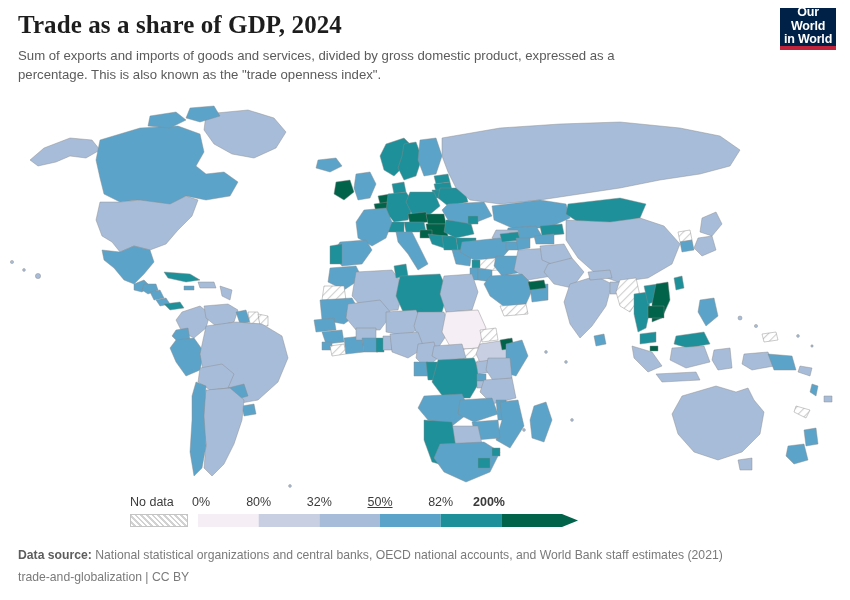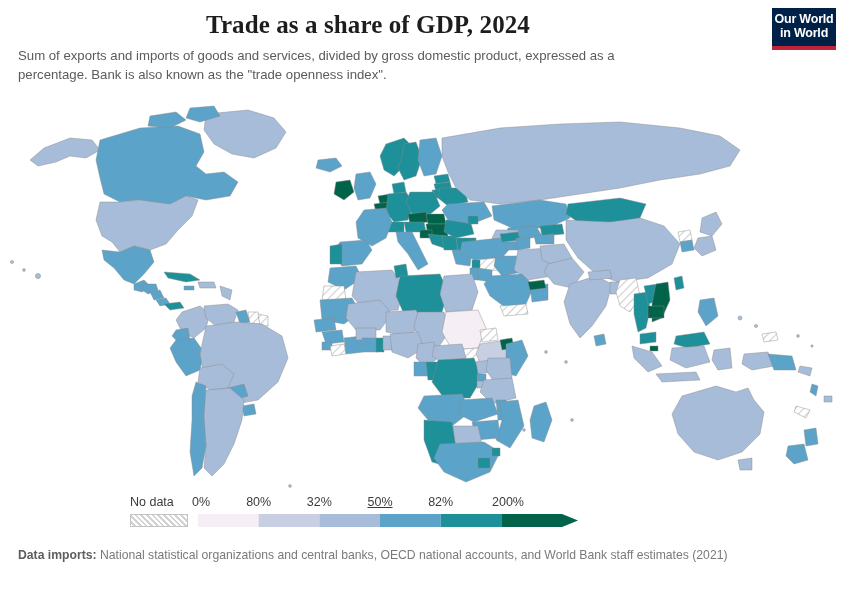--- a/index.html
+++ b/index.html
@@ -24,37 +24,36 @@
     width: 700px;
   }
   #chart-title {
     font-family: "Liberation Serif", serif;
     font-weight: bold;
     font-size: 25px;
     line-height: 30px;
     color: #1d1d1d;
     letter-spacing: 0.1px;
     margin: 0;
-    text-align: center;
   }
   #chart-subtitle {
     font-family: "Liberation Sans", sans-serif;
     font-size: 13.2px;
     line-height: 18.5px;
     color: #5b5b5b;
     margin: 7px 0 0 0;
     max-width: 665px;
   }
 
   
   #owid-logo {
     position: absolute;
     right: 14px;
     top: 8px;
-    width: 64px;
+    width: 56px;
     height: 42px;
     background: #002147;
     box-sizing: border-box;
     border-bottom: 4px solid #c0233a;
     display: flex;
     flex-direction: column;
     align-items: center;
     justify-content: center;
     padding-bottom: 1px;
   }
@@ -156,21 +155,21 @@
     font-weight: bold;
     color: #5d5d5d;
   }
   #footer-line2 { margin-top: 3px; }
 </style>
 </head>
 <body>
 
 <div id="header">
   <h1 id="chart-title">Trade as a share of GDP, 2024</h1>
-  <p id="chart-subtitle">Sum of exports and imports of goods and services, divided by gross domestic product, expressed as a percentage. Bank is also known as the "trade openness index".</p>
+  <p id="chart-subtitle">Sum of exports and imports of goods and services, divided by gross domestic product, expressed as a percentage. This is also known as the "trade openness index".</p>
 </div>
 
 <div id="owid-logo">
   <span>Our World</span>
   <span>in World</span>
 </div>
 
 <div id="map-wrap">
 <svg id="world-map" width="850" height="390" viewBox="0 0 850 390" xmlns="http://www.w3.org/2000/svg">
   <defs>
@@ -375,21 +374,21 @@
 <div id="legend">
   <div id="legend-inner">
     <div id="nodata-label">No data</div>
     <div id="nodata-swatch" style="background-image: repeating-linear-gradient(45deg, rgb(255, 255, 255) 0px, rgb(255, 255, 255) 2px, rgb(210, 210, 210) 2px, rgb(210, 210, 210) 4px);"></div>
     <div id="ticks">
         <span style="transform: translateX(-6px); left: 0px;">0%</span>
         <span style="left: 60.6667px;">80%</span>
         <span style="left: 121.333px;">32%</span>
         <span style="left: 182px; text-decoration: underline;">50%</span>
         <span style="left: 242.667px;">82%</span>
-        <span style="left: 310px;">200%</span>
+        <span style="left: 291px; font-weight: bold;">200%</span>
       </div>
     <div id="ramp">
       <svg width="380" height="13" viewBox="0 0 380 13" style="position:absolute;left:0;top:0;">
         <g id="ramp-bins">
             <rect x="0" y="0" width="60.666666666666664" height="13" fill="#f5eef5">
               <title>0% to 10%</title>
             </rect>
             <rect x="60.666666666666664" y="0" width="60.666666666666664" height="13" fill="#c9cfe3">
               <title>10% to 20%</title>
             </rect>
@@ -406,16 +405,17 @@
               <title>200% and up</title>
             </path>
           </g>
       </svg>
     </div>
   </div>
 </div>
 
 <div id="footer">
   <div>
-    <span class="src-label">Data imports:</span>
+    <span class="src-label">Data source:</span>
     <span>National statistical organizations and central banks, OECD national accounts, and World Bank staff estimates (2021)</span>
   </div>
+  <div id="footer-line2">trade-and-globalization | CC BY</div>
 </div>
 
 </body></html>

